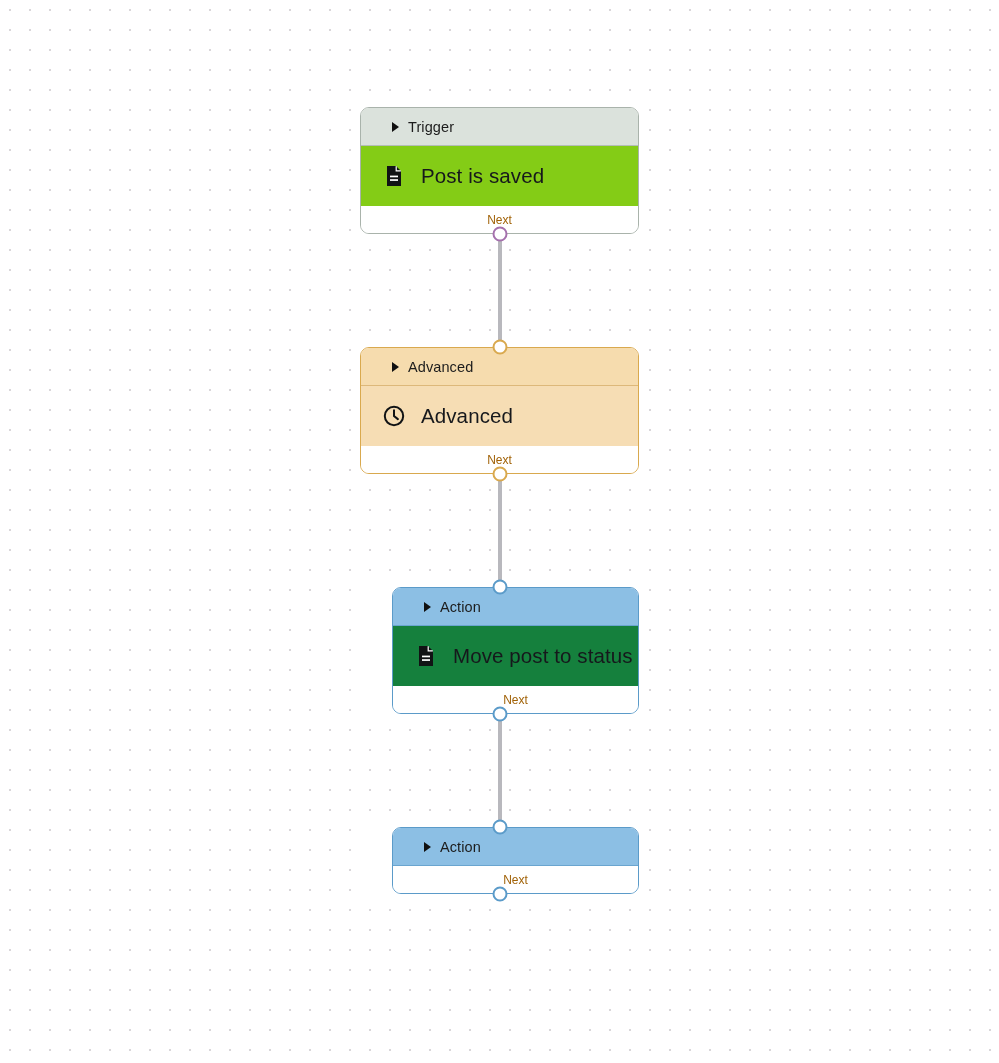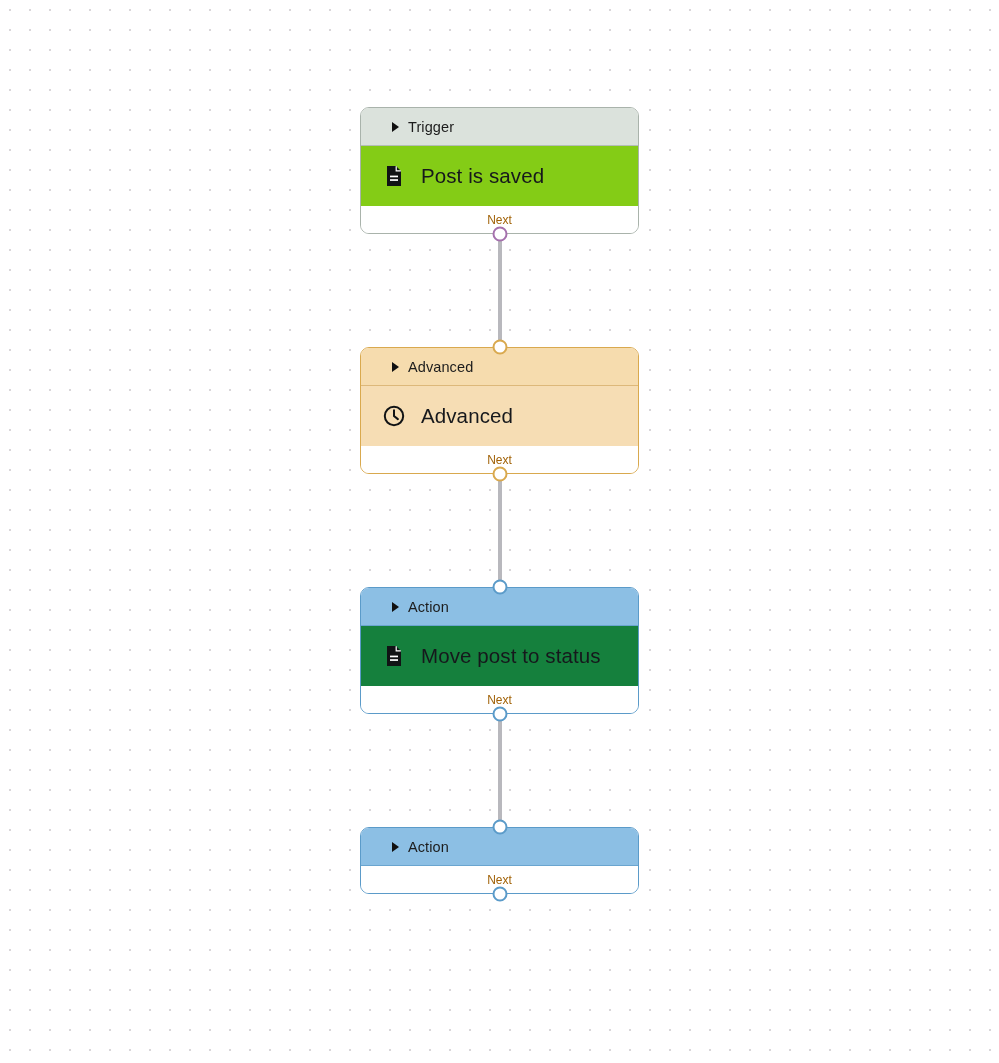--- a/index.html
+++ b/index.html
@@ -136,21 +136,21 @@
   .t-trigger .port         { border-color: #a571ad; }
 
   
   .t-advanced .node-inner   { border-color: #d9a94e; }
   .t-advanced .node-header  { background: #f6dcae; }
   .t-advanced .node-divider { background: #ddb87a; }
   .t-advanced .node-body    { background: #f6ddb4; }
   .t-advanced .port         { border-color: #d9a94e; }
 
   
-  .t-action .node-inner   { border-color: #5b9bc9; }
+  .t-action .node-inner   { border-color: #5b9bc9; margin-left: 32px; }
   .t-action .node-header  { background: #8cbfe4; }
   .t-action .node-divider { background: #6aa5cf; }
   .t-action .node-body    { background: #15803d; }
   .t-action .port         { border-color: #5b9bc9; }
 </style>
 </head>
 <body>
 
 <div id="canvas">
   <div id="edges">

